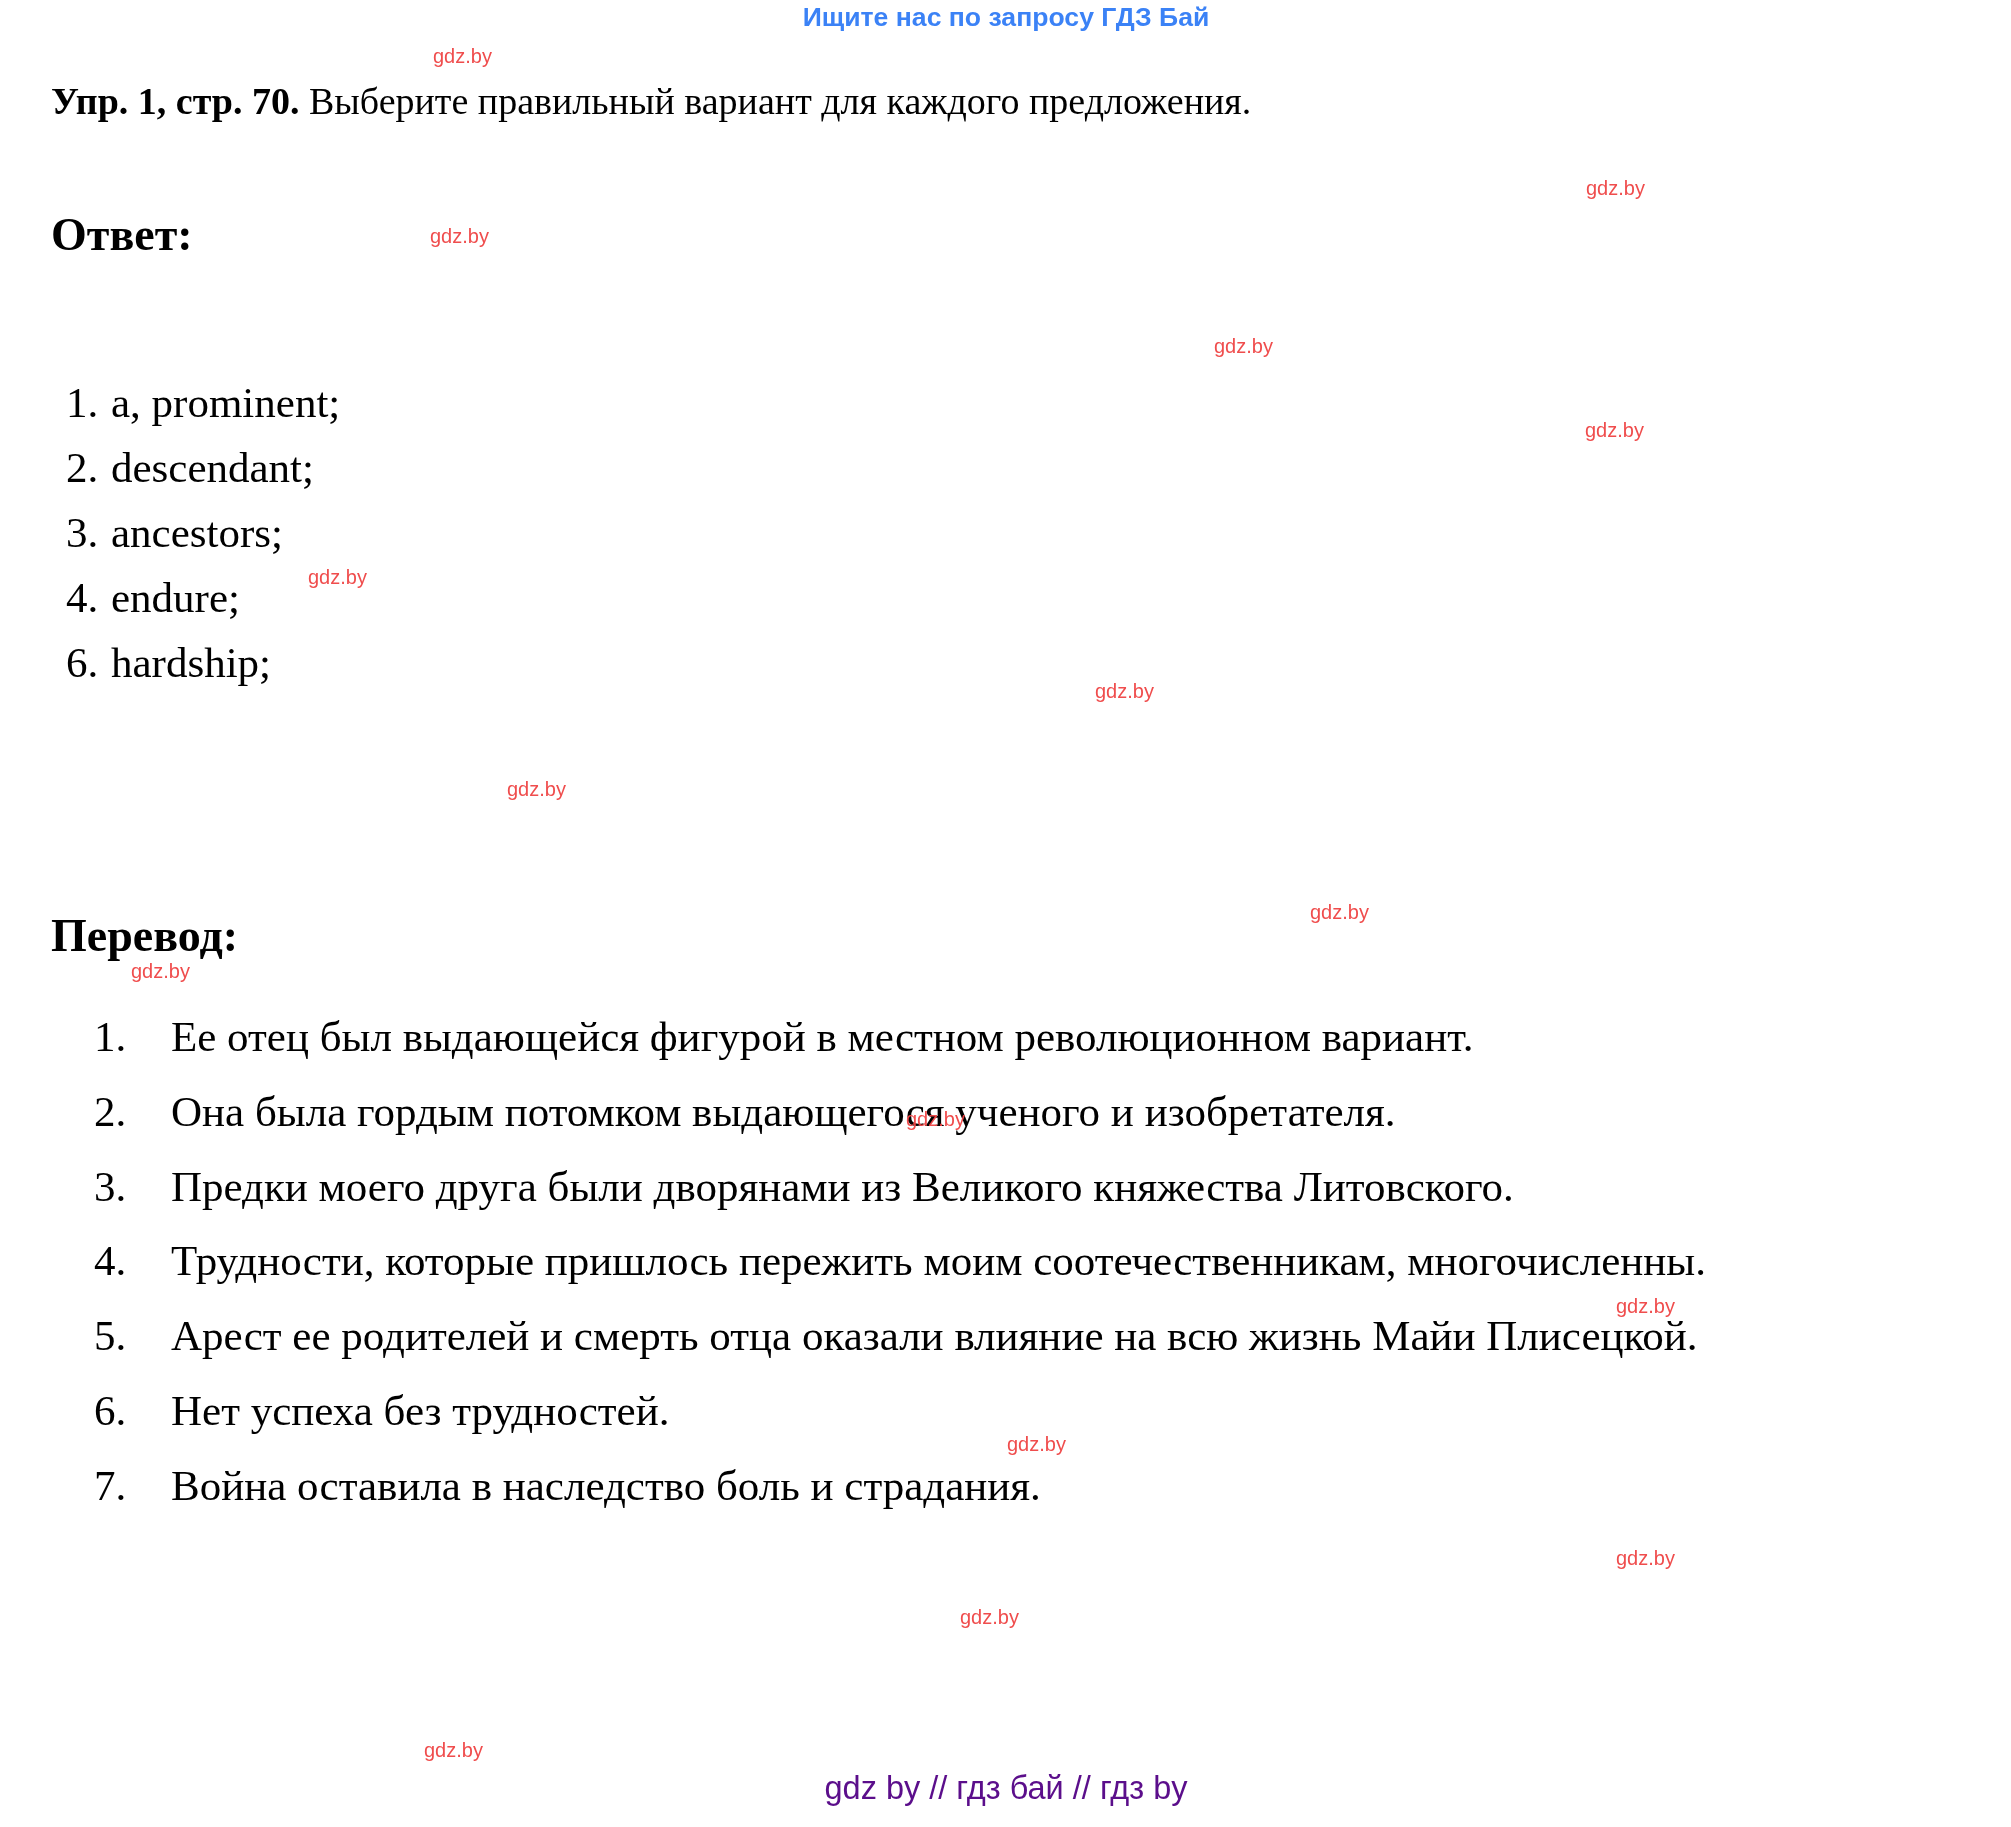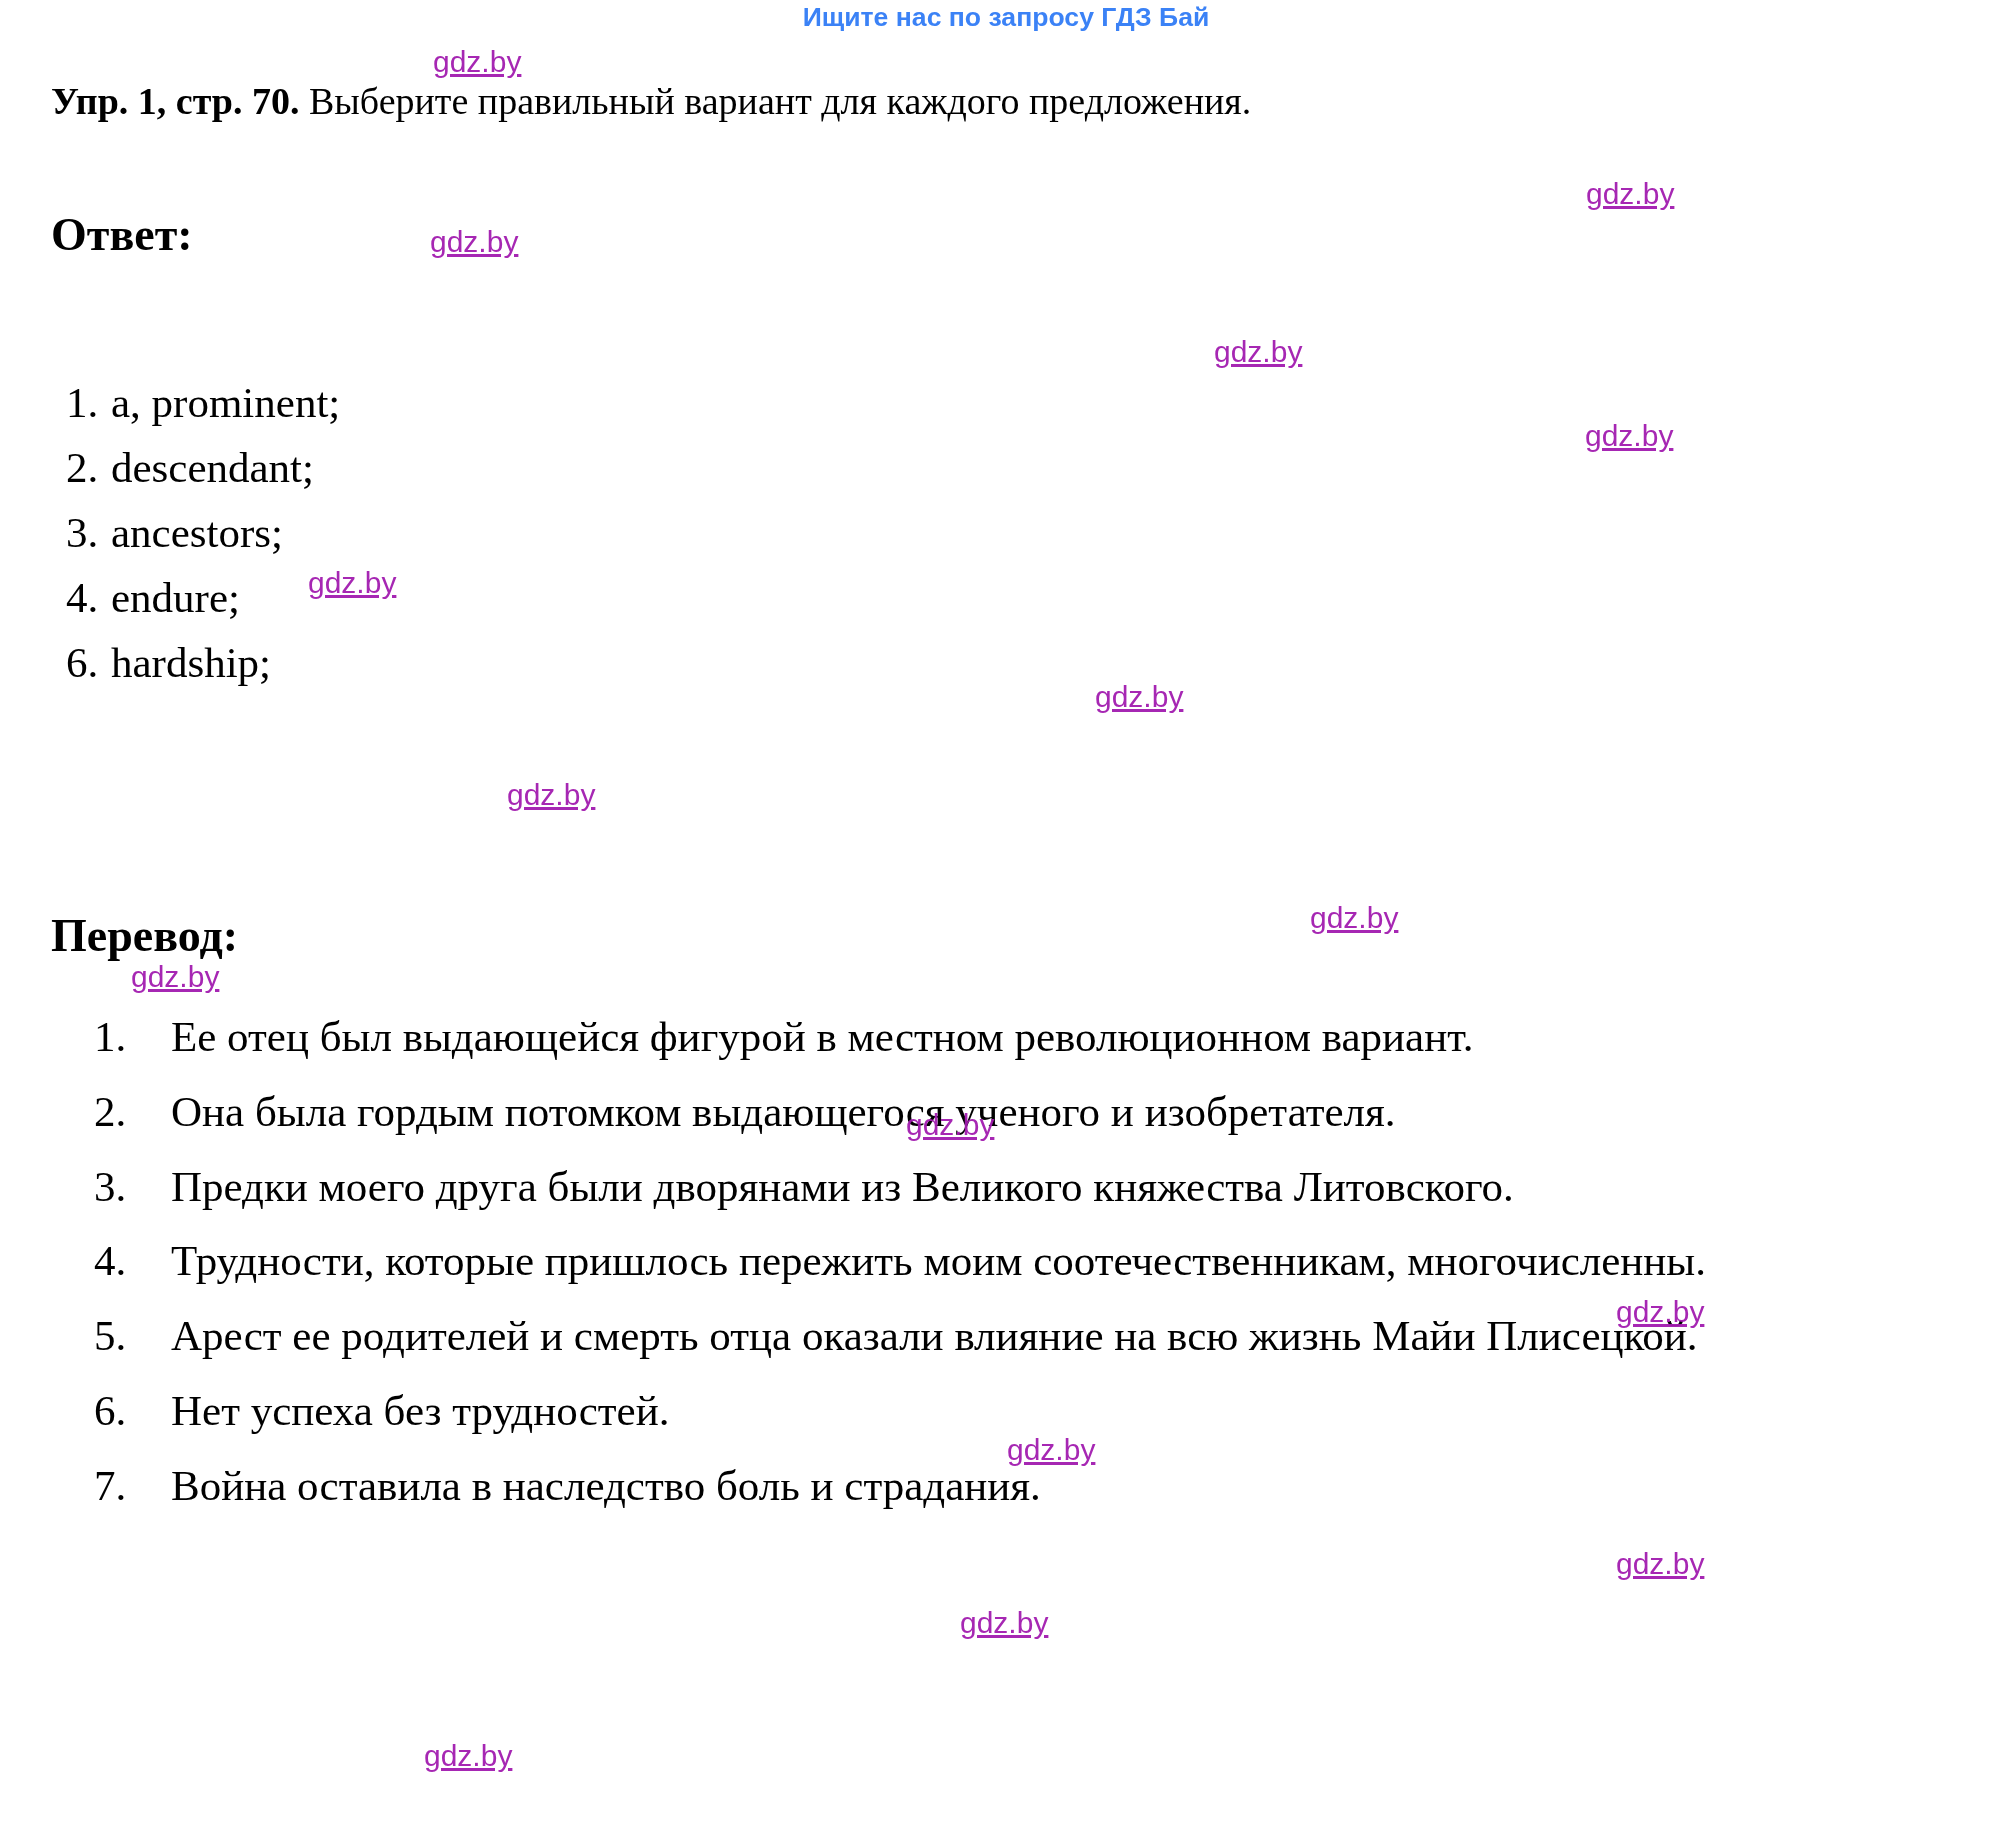--- a/index.html
+++ b/index.html
@@ -32,25 +32,24 @@
     font-size: 26.6px;
     color: #3b82f6;
     letter-spacing: 0px;
     white-space: nowrap;
   }
 
   
   .wm {
     position: absolute;
     font-family: "Liberation Sans", "DejaVu Sans", sans-serif;
-    font-size: 30px;
-    color: #a21caf;
+    font-size: 20px;
+    color: #ef4444;
     white-space: nowrap;
     opacity: .95;
-    text-decoration: underline;
   }
 
   
   .task-heading {
     position: absolute;
     left: 51px;
     top: 81px;
     width: 1931px;
     font-size: 38px;
     line-height: 1.1;
@@ -175,20 +174,21 @@
       <li>
         <span class="num">6.</span>
         <span class="txt">Нет успеха без трудностей.</span>
       </li>
       <li>
         <span class="num">7.</span>
         <span class="txt">Война оставила в наследство боль и страдания.</span>
       </li>
     </ul>
 
+  <div class="footer">gdz by  //  гдз бай  //  гдз by</div>
 
 <div class="wm" style="left: 433px; top: 45px;">gdz.by</div>
     <div class="wm" style="left: 1586px; top: 177px;">gdz.by</div>
     <div class="wm" style="left: 430px; top: 225px;">gdz.by</div>
     <div class="wm" style="left: 1214px; top: 335px;">gdz.by</div>
     <div class="wm" style="left: 1585px; top: 419px;">gdz.by</div>
     <div class="wm" style="left: 308px; top: 566px;">gdz.by</div>
     <div class="wm" style="left: 1095px; top: 680px;">gdz.by</div>
     <div class="wm" style="left: 507px; top: 778px;">gdz.by</div>
     <div class="wm" style="left: 1310px; top: 901px;">gdz.by</div>

